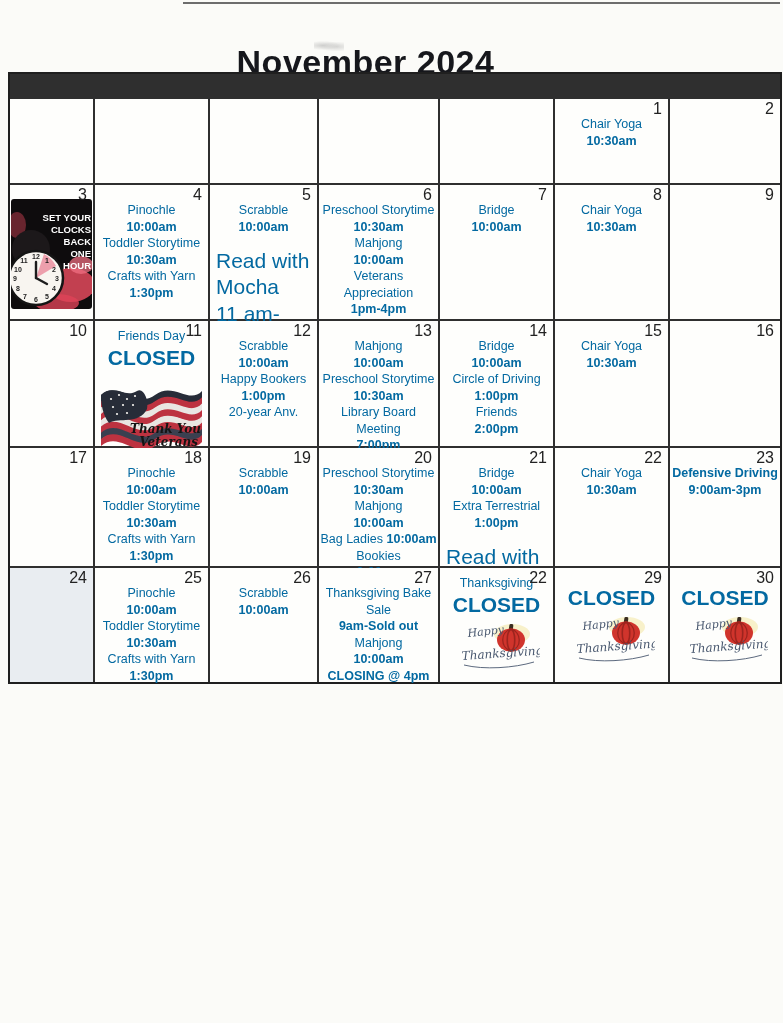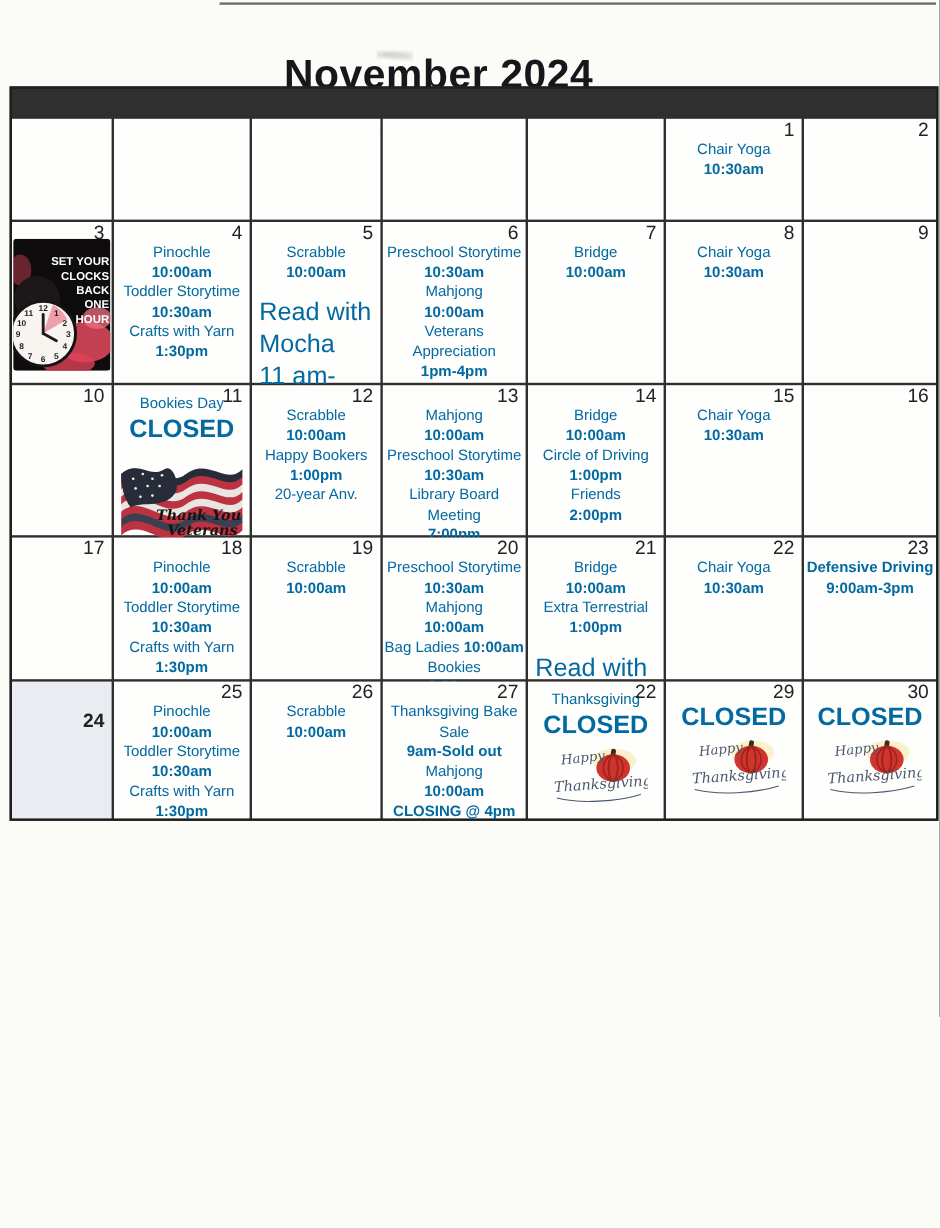--- a/index.html
+++ b/index.html
@@ -28,21 +28,21 @@
     background:linear-gradient(180deg,#b0c1d9 0%,#8fa5c5 40%,#a2b4ce 75%,#8da3c2 100%);
     color:#141c29;font-weight:normal;font-size:15px;
     display:flex;align-items:center;justify-content:center;
     text-shadow:0 0 1px rgba(20,28,41,.45);
     border-bottom:1px solid #222;
     margin-top:36px;
   }
   .cell{background:#fefefc;position:relative;}
   .cell.tint{background:#e9edf1;}
   .num{position:absolute;top:1px;right:6px;font-size:16px;color:#222;}
-  .num.bold{font-weight:bold;margin-top:24px;}
+  .num.bold{font-weight:normal;}
   .events{padding-top:17px;text-align:center;font-size:12.5px;line-height:1.32;color:#0369a1;}
   .events.tight{padding-top:7px;}
   .ev.b{font-weight:bold;}
   .ev.left{text-align:left;padding-left:6px;}
   .ev.lg{font-size:21px;line-height:1.25;}
   .ev.gap{margin-top:13px;}
   .graphic{display:flex;justify-content:center;margin-top:2px;}
   .graphic.flush{margin-top:3px;}
 </style>
 </head>
@@ -162,21 +162,21 @@
     </div>
     <div class="cell">
       <div class="num">9</div>
     </div>
     <div class="cell">
       <div class="num">10</div>
     </div>
     <div class="cell">
       <div class="num">11</div>
       <div class="events tight">
-        <div class="ev">Bookies Day</div>
+        <div class="ev">Friends Day</div>
         <div class="ev b lg">CLOSED</div>
       </div>
       <div class="graphic">
         <svg width="105" height="76" viewBox="0 0 105 76">
       <path d="M0,0 C18,-16 36,14 54,0 C72,-14 88,10 101,-4 L101,3 C88,17 72,-7 54,7 C36,21 18,-9 0,7 Z" transform="translate(2,22)" fill="#272c38"></path>
           <path d="M0,0 C18,-16 36,14 54,0 C72,-14 88,10 101,-4 L101,3 C88,17 72,-7 54,7 C36,21 18,-9 0,7 Z" transform="translate(2,28.3)" fill="#bd3240"></path>
           <path d="M0,0 C18,-16 36,14 54,0 C72,-14 88,10 101,-4 L101,3 C88,17 72,-7 54,7 C36,21 18,-9 0,7 Z" transform="translate(2,34.6)" fill="#e9e6e2"></path>
           <path d="M0,0 C18,-16 36,14 54,0 C72,-14 88,10 101,-4 L101,3 C88,17 72,-7 54,7 C36,21 18,-9 0,7 Z" transform="translate(2,40.9)" fill="#bd3240"></path>
           <path d="M0,0 C18,-16 36,14 54,0 C72,-14 88,10 101,-4 L101,3 C88,17 72,-7 54,7 C36,21 18,-9 0,7 Z" transform="translate(2,47.2)" fill="#e9e6e2"></path>
           <path d="M0,0 C18,-16 36,14 54,0 C72,-14 88,10 101,-4 L101,3 C88,17 72,-7 54,7 C36,21 18,-9 0,7 Z" transform="translate(2,53.5)" fill="#bd3240"></path>

